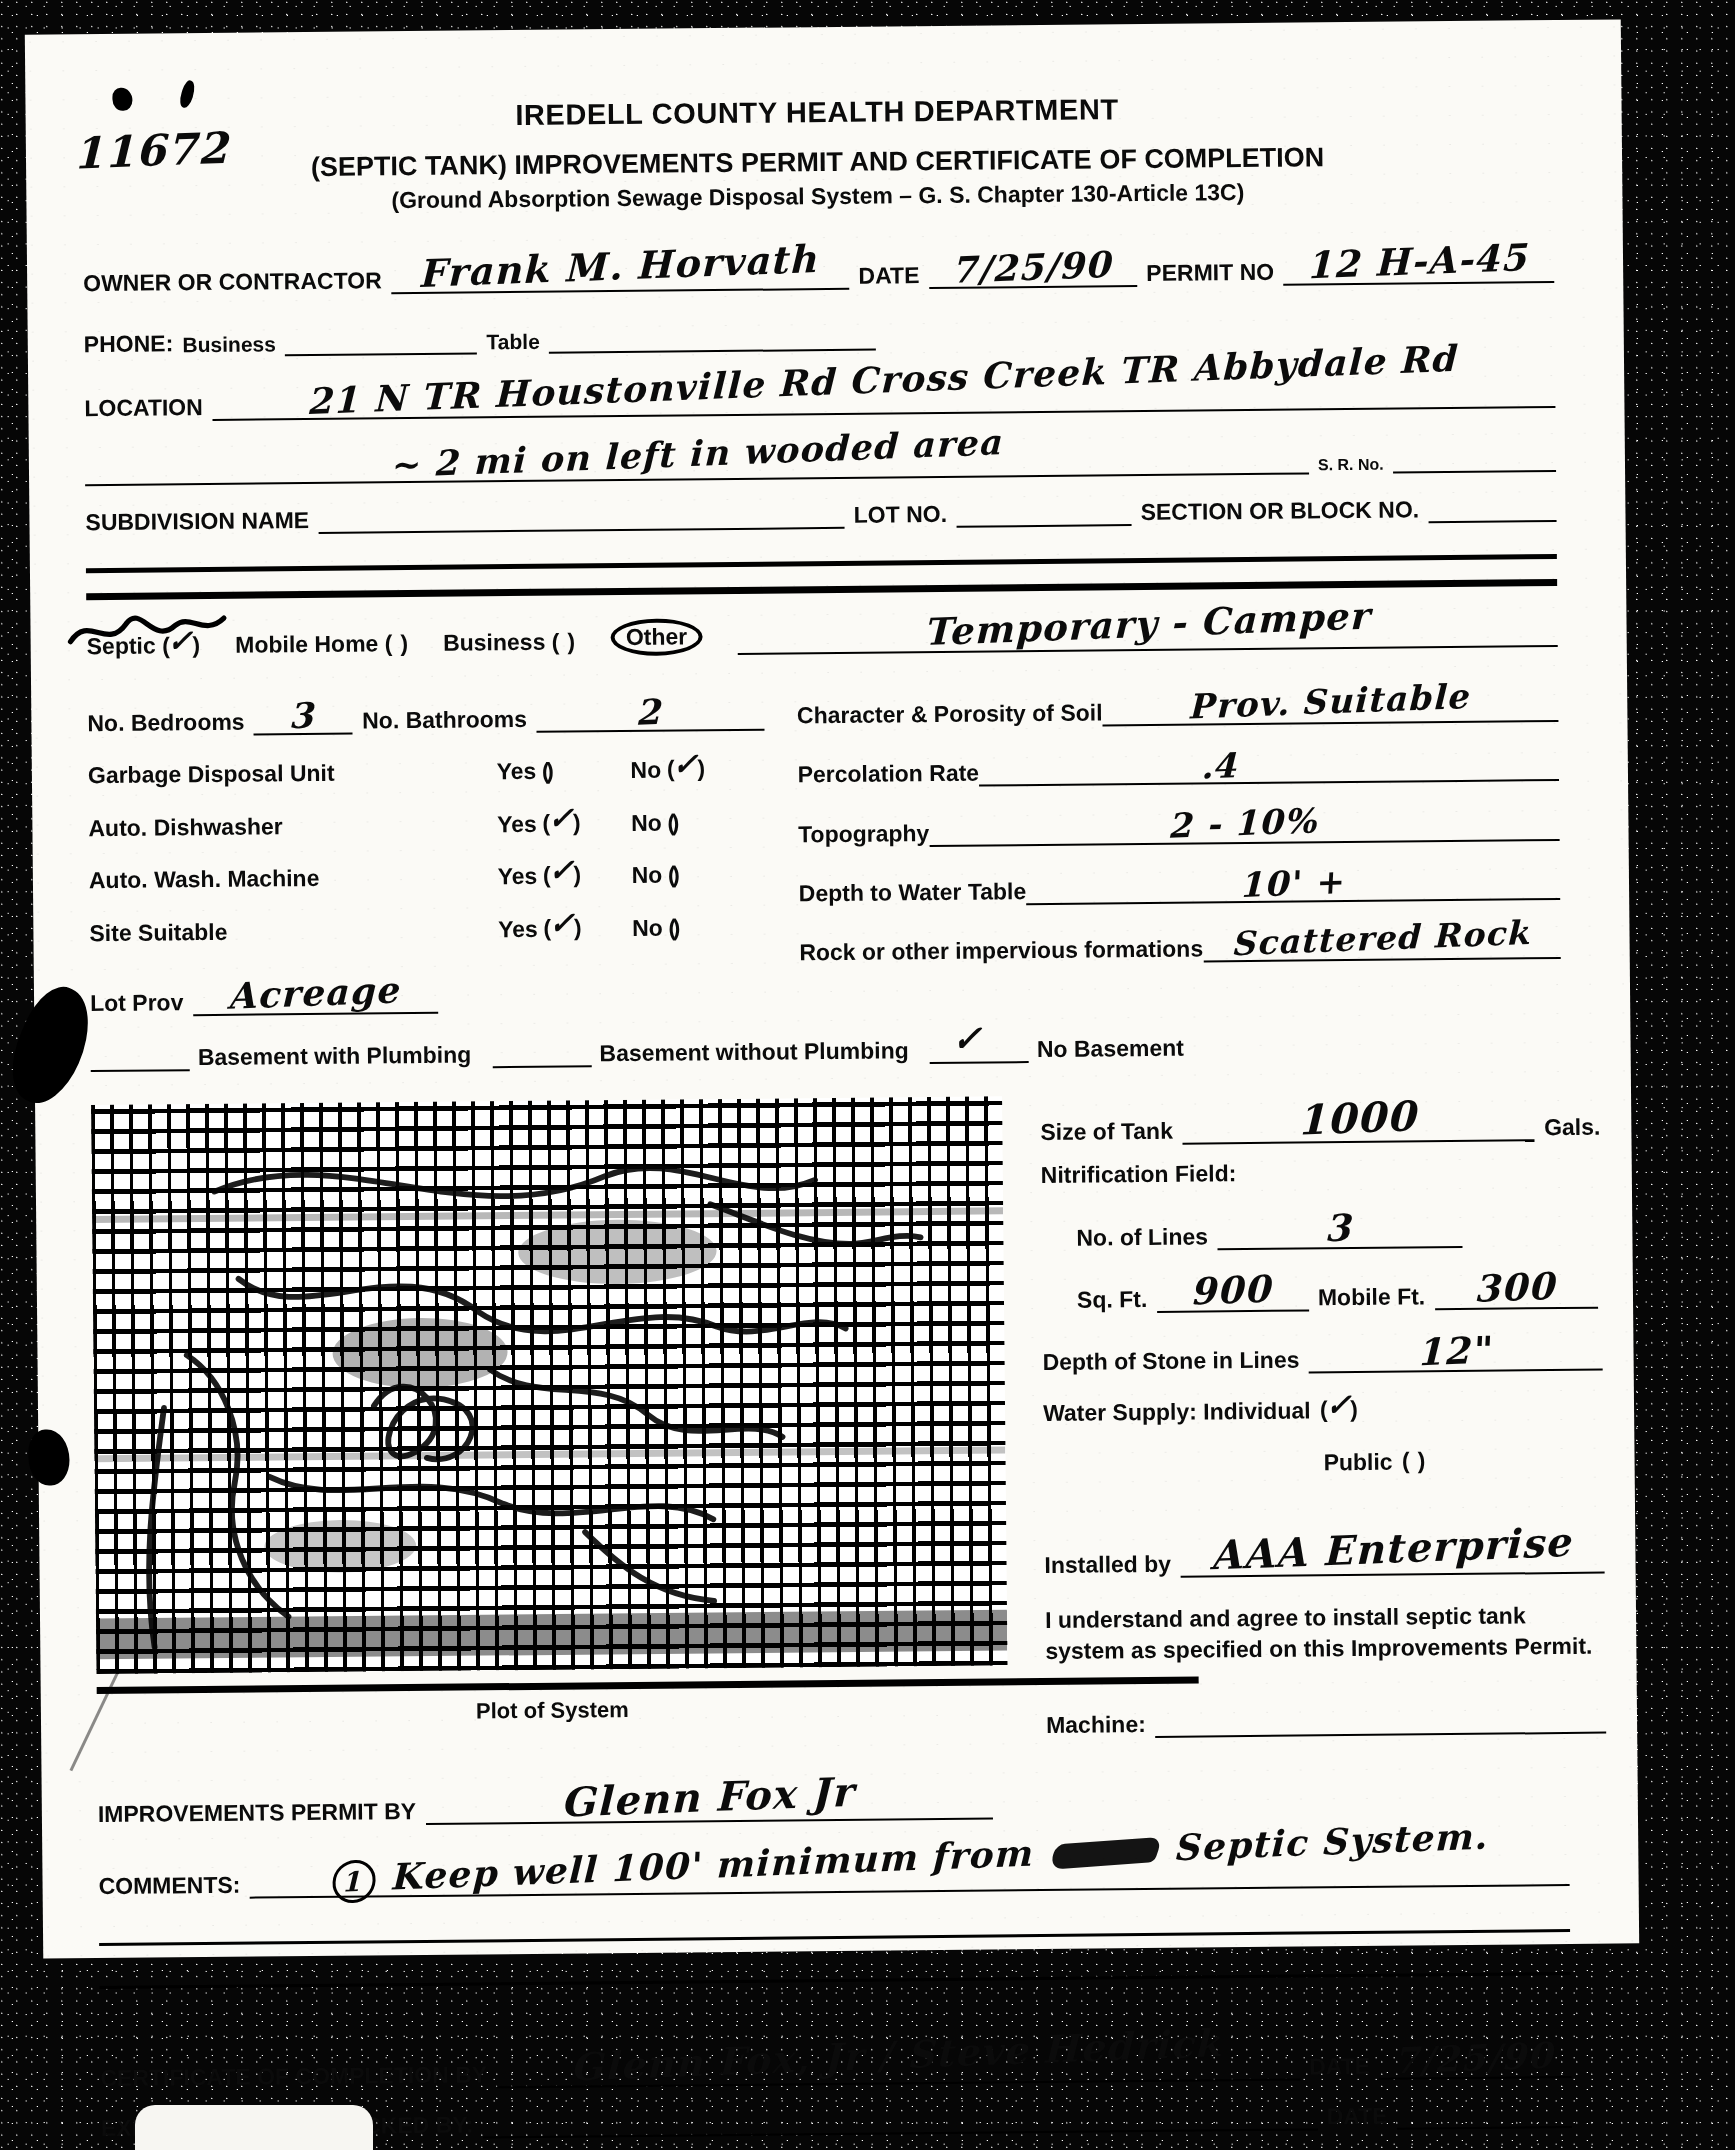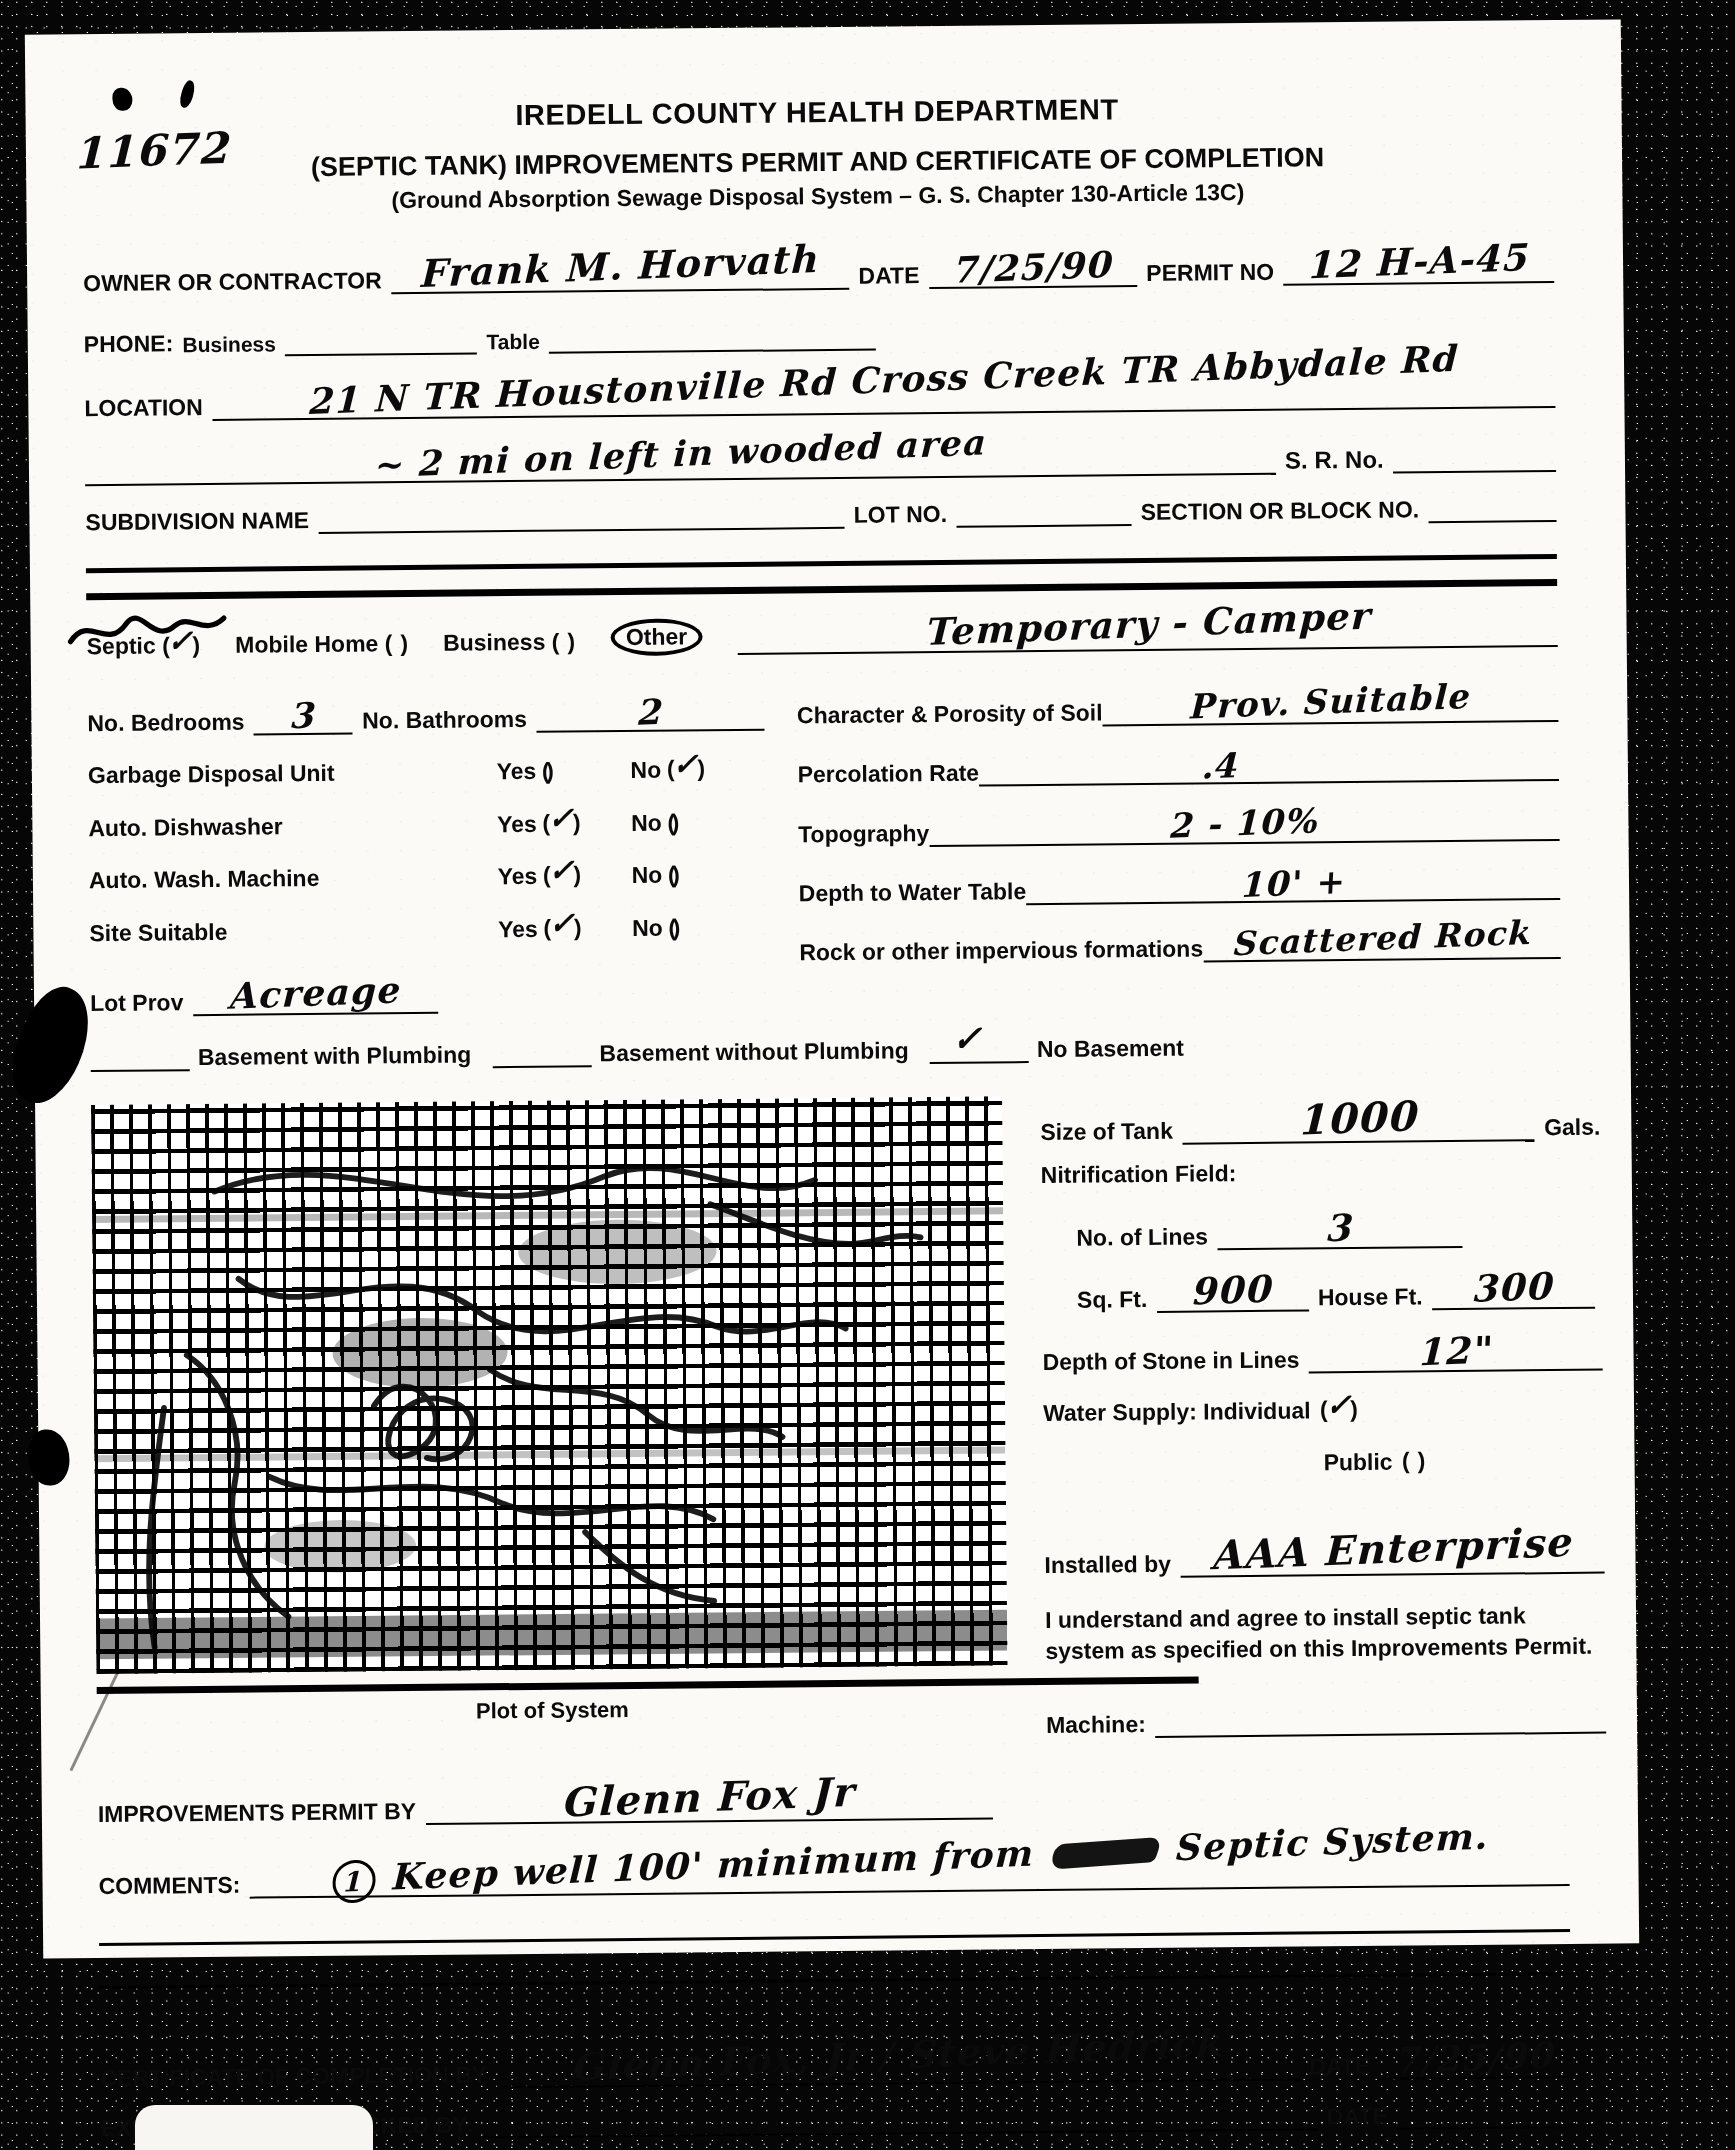--- a/index.html
+++ b/index.html
@@ -134,21 +134,21 @@
       <span class="lbl">LOCATION</span>
       <span class="fill">
           <span class="hw" style="font-size:36px;">21 N   TR Houstonville Rd   Cross Creek   TR Abbydale Rd</span>
         </span>
     </div>
 
     <div class="row" style="margin-top:21px;">
       <span class="fill" style="flex:2.6;">
           <span class="hw" style="font-size:35px;">~ 2 mi  on left  in  wooded  area</span>
         </span>
-      <span class="lbl" style="font-size:24px;">S. R. No.</span>
+      <span class="lbl" style="font-size:16px;">S. R. No.</span>
       <span class="fill" style="max-width:163px;"></span>
     </div>
 
     <div class="row" style="margin-top:23px;">
       <span class="lbl">SUBDIVISION NAME</span>
       <span class="fill" style="flex:1.6;"></span>
       <span class="lbl">LOT NO.</span>
       <span class="fill" style="max-width:175px;"></span>
       <span class="lbl">SECTION OR BLOCK NO.</span>
       <span class="fill" style="max-width:128px;"></span>
@@ -341,21 +341,21 @@
           <span class="lbl">No. of Lines</span>
           <span class="fill" style="max-width:245px;">
               <span class="hw" style="font-size:37px;">3</span>
             </span>
         </div>
         <div class="row indent1">
           <span class="lbl">Sq. Ft.</span>
           <span class="fill" style="max-width:152px;">
               <span class="hw" style="font-size:37px;">900</span>
             </span>
-          <span class="lbl">House Ft.</span>
+          <span class="lbl">Mobile Ft.</span>
           <span class="fill" style="max-width:163px;">
               <span class="hw" style="font-size:37px;">300</span>
             </span>
         </div>
         <div class="row">
           <span class="lbl">Depth of Stone in Lines</span>
           <span class="fill">
               <span class="hw" style="font-size:37px;">12"</span>
             </span>
         </div>

